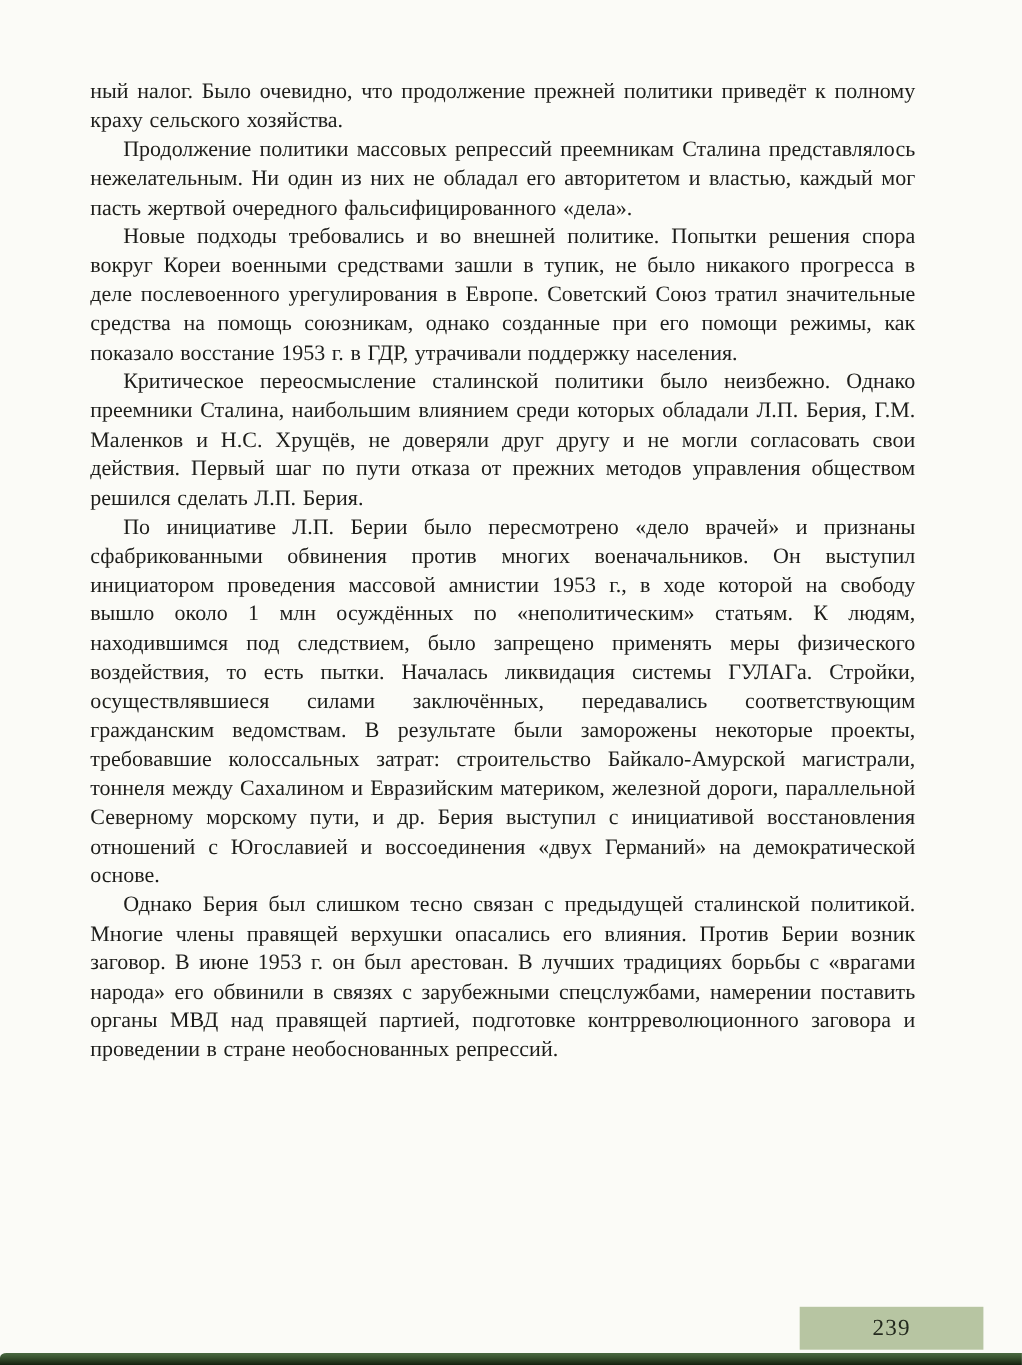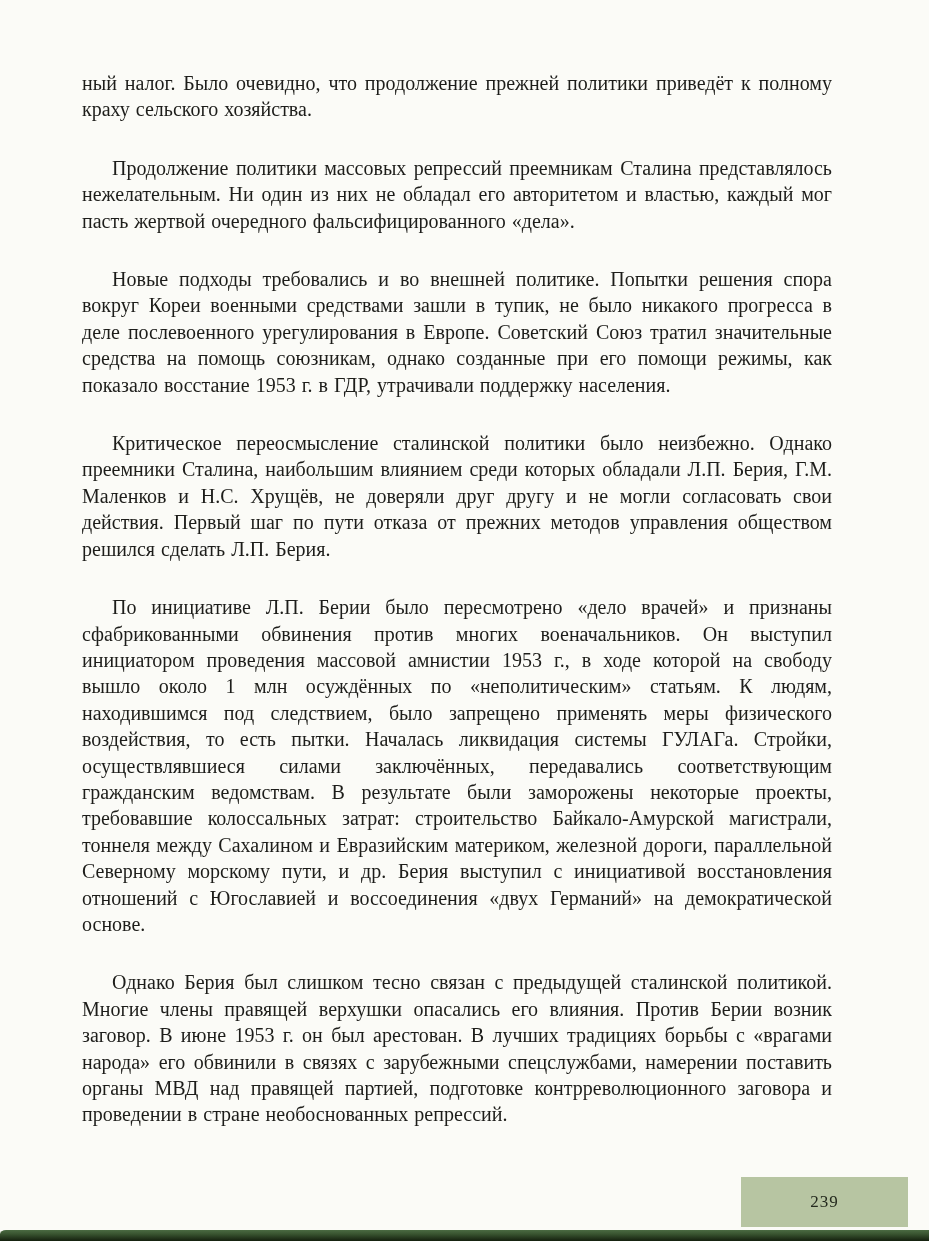--- a/index.html
+++ b/index.html
@@ -25,30 +25,30 @@
     top:70px;left:82px;width:750px;
     font-size:20px;
     line-height:26.4px;
     color:var(--text-color);
     text-align:justify;
     hyphens:auto;
     -webkit-hyphens:auto;
     word-spacing:1px;
   }
   .para{margin:0;}
-  .para.indent{text-indent:30px;margin-top:32px;}
+  .para.indent{text-indent:30px;}
   .italic{}
   .page-number-badge{
     position:absolute;
-    right:21px;bottom:14px;
-    width:167px;height:50px;
+    right:35px;bottom:14px;
+    width:167px;height:39px;
     background:var(--page-badge-background);
     display:flex;align-items:center;justify-content:center;
     color:var(--page-badge-text);
-    font-size:17px;
+    font-size:21px;
     letter-spacing:1px;
   }
   .bottom-strip{
     position:absolute;
     left:0;right:0;bottom:0;height:11px;
     background:linear-gradient(to bottom,#4a6a42 0%,var(--bottom-edge-green) 35%,#14200e 100%);
     border-top-left-radius:6px 4px;
   }
 </style>
 </head>

